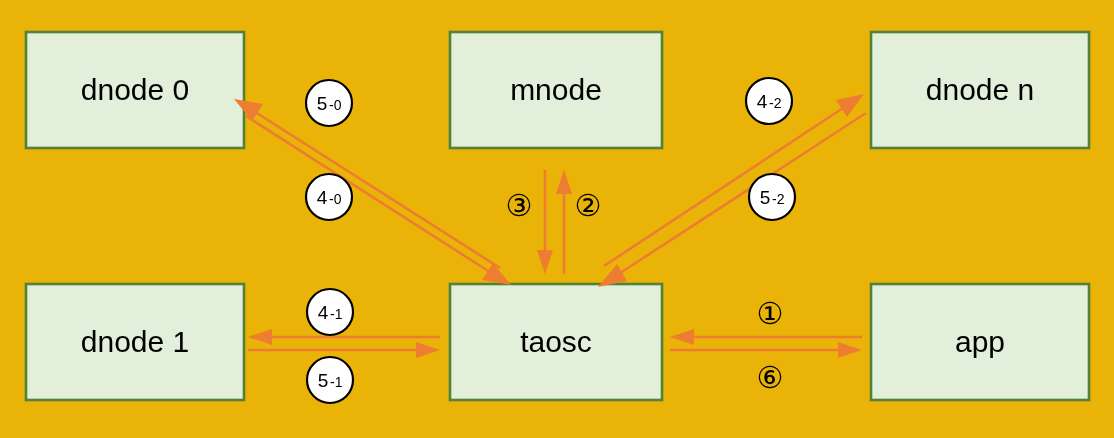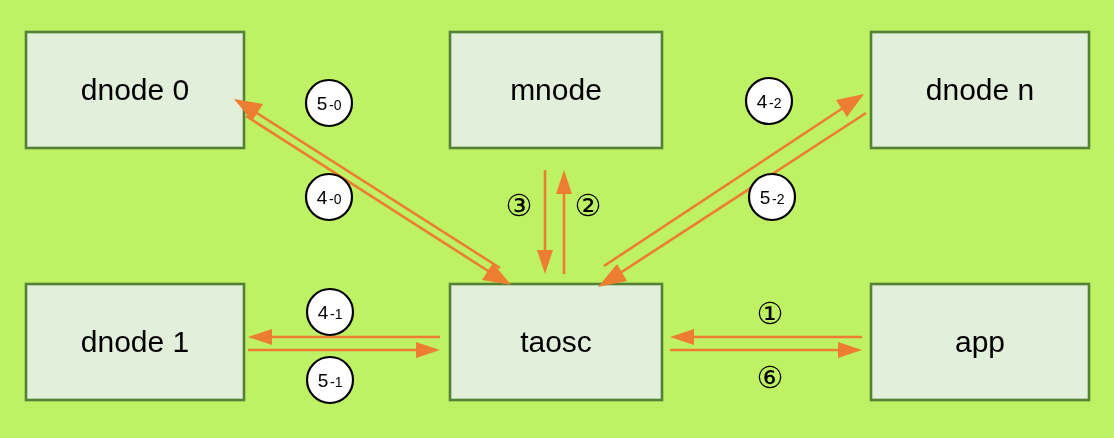--- a/index.html
+++ b/index.html
@@ -10,21 +10,21 @@
   body {
     width: 1114px;
     height: 438px;
     font-family: "Liberation Sans", sans-serif;
     overflow: hidden;
   }
   #diagram-root {
     position: relative;
     width: 1114px;
     height: 438px;
-    background: #bef264;
+    background: #eab308;
   }
   #diagram-svg {
     position: absolute;
     left: 0;
     top: 0;
     width: 1114px;
     height: 438px;
   }
   .node-box-rect {
     fill: #e2efda;

